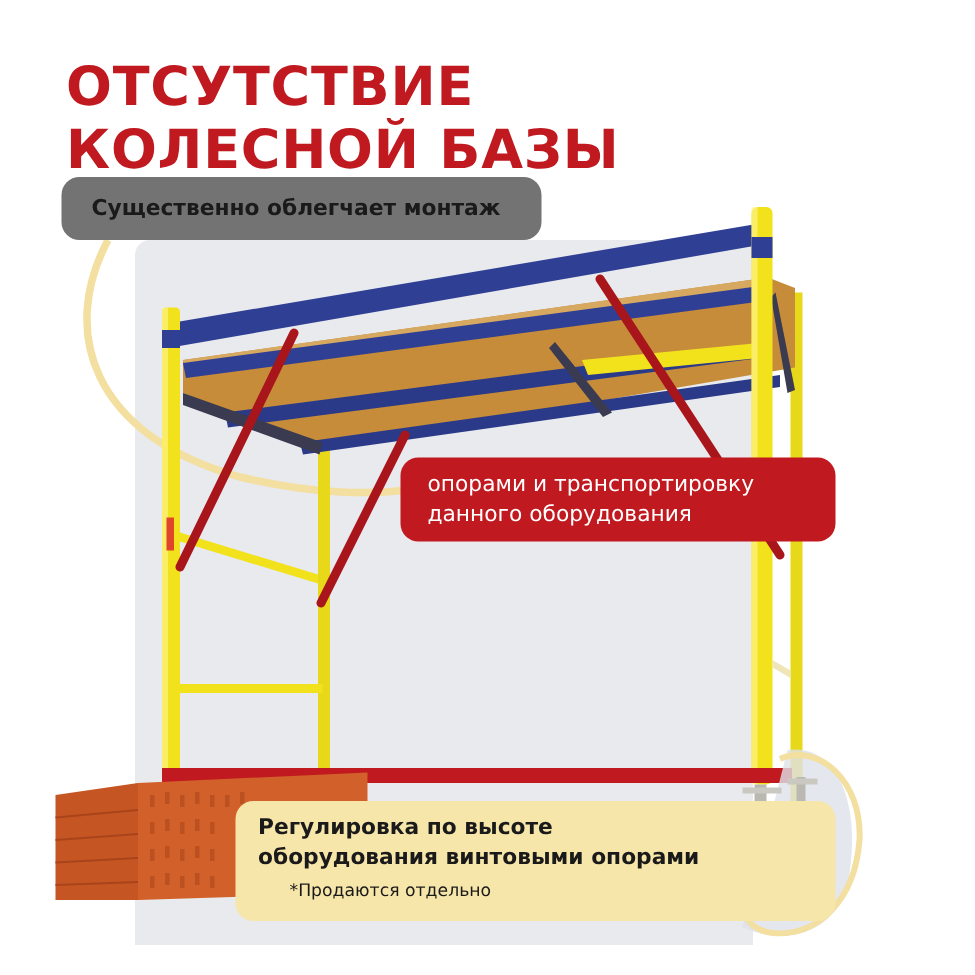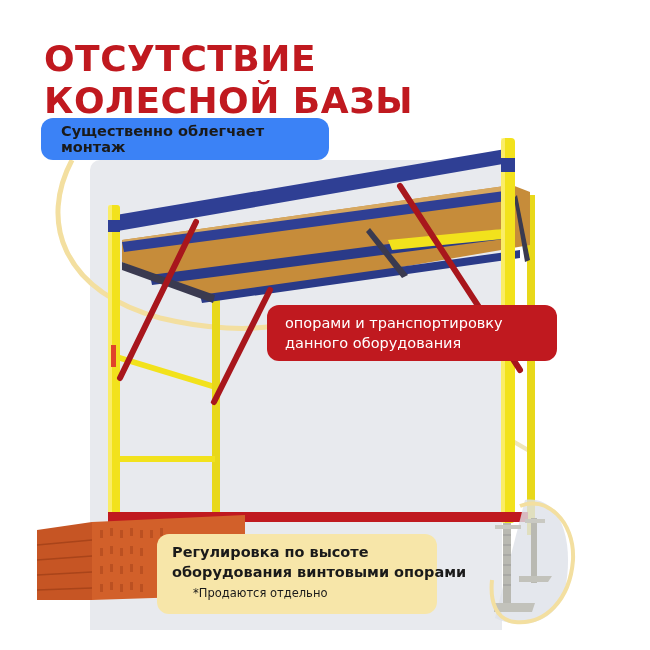--- a/index.html
+++ b/index.html
@@ -15,31 +15,31 @@
       letter-spacing: 0.5px; text-transform: uppercase;
       font-family: "DejaVu Sans", sans-serif;
     }
     .headline div { white-space: nowrap; }
     .scene { position: absolute; left: 0; top: 0; width: 650px; height: 650px; }
     .callout {
       position: absolute; border-radius: 12px;
       font-family: "DejaVu Sans", sans-serif; font-weight: 600;
     }
     .callout-top {
-      left: 41px; top: 118px; width: 288px; height: 42px;
-      background: #3b82f6; color: #1a1a1a; font-size: 14.5px;
+      left: 41px; top: 118px; width: 320px; height: 42px;
+      background: #737373; color: #1a1a1a; font-size: 14.5px;
       display: flex; align-items: center; padding-left: 20px;
     }
     .callout-red {
       left: 267px; top: 305px; width: 290px; height: 56px;
       background: #c0191f; color: #ffffff; font-size: 14.5px; line-height: 20px;
       padding: 8px 0 0 18px; font-weight: 500;
     }
     .callout-bottom {
-      left: 157px; top: 534px; width: 280px; height: 80px;
+      left: 157px; top: 534px; width: 400px; height: 80px;
       background: #f7e6a9; color: #1a1a1a; padding: 8px 0 0 15px;
     }
     .callout-bottom .line { font-size: 14.5px; line-height: 20px; font-weight: 600; white-space: nowrap; }
     .callout-bottom .note { font-size: 11.5px; line-height: 20px; font-weight: 400; margin-top: 1px; margin-left: 21px; }
   </style>
 </head>
 <body>
 
 <div class="bg-panel"></div>
 

